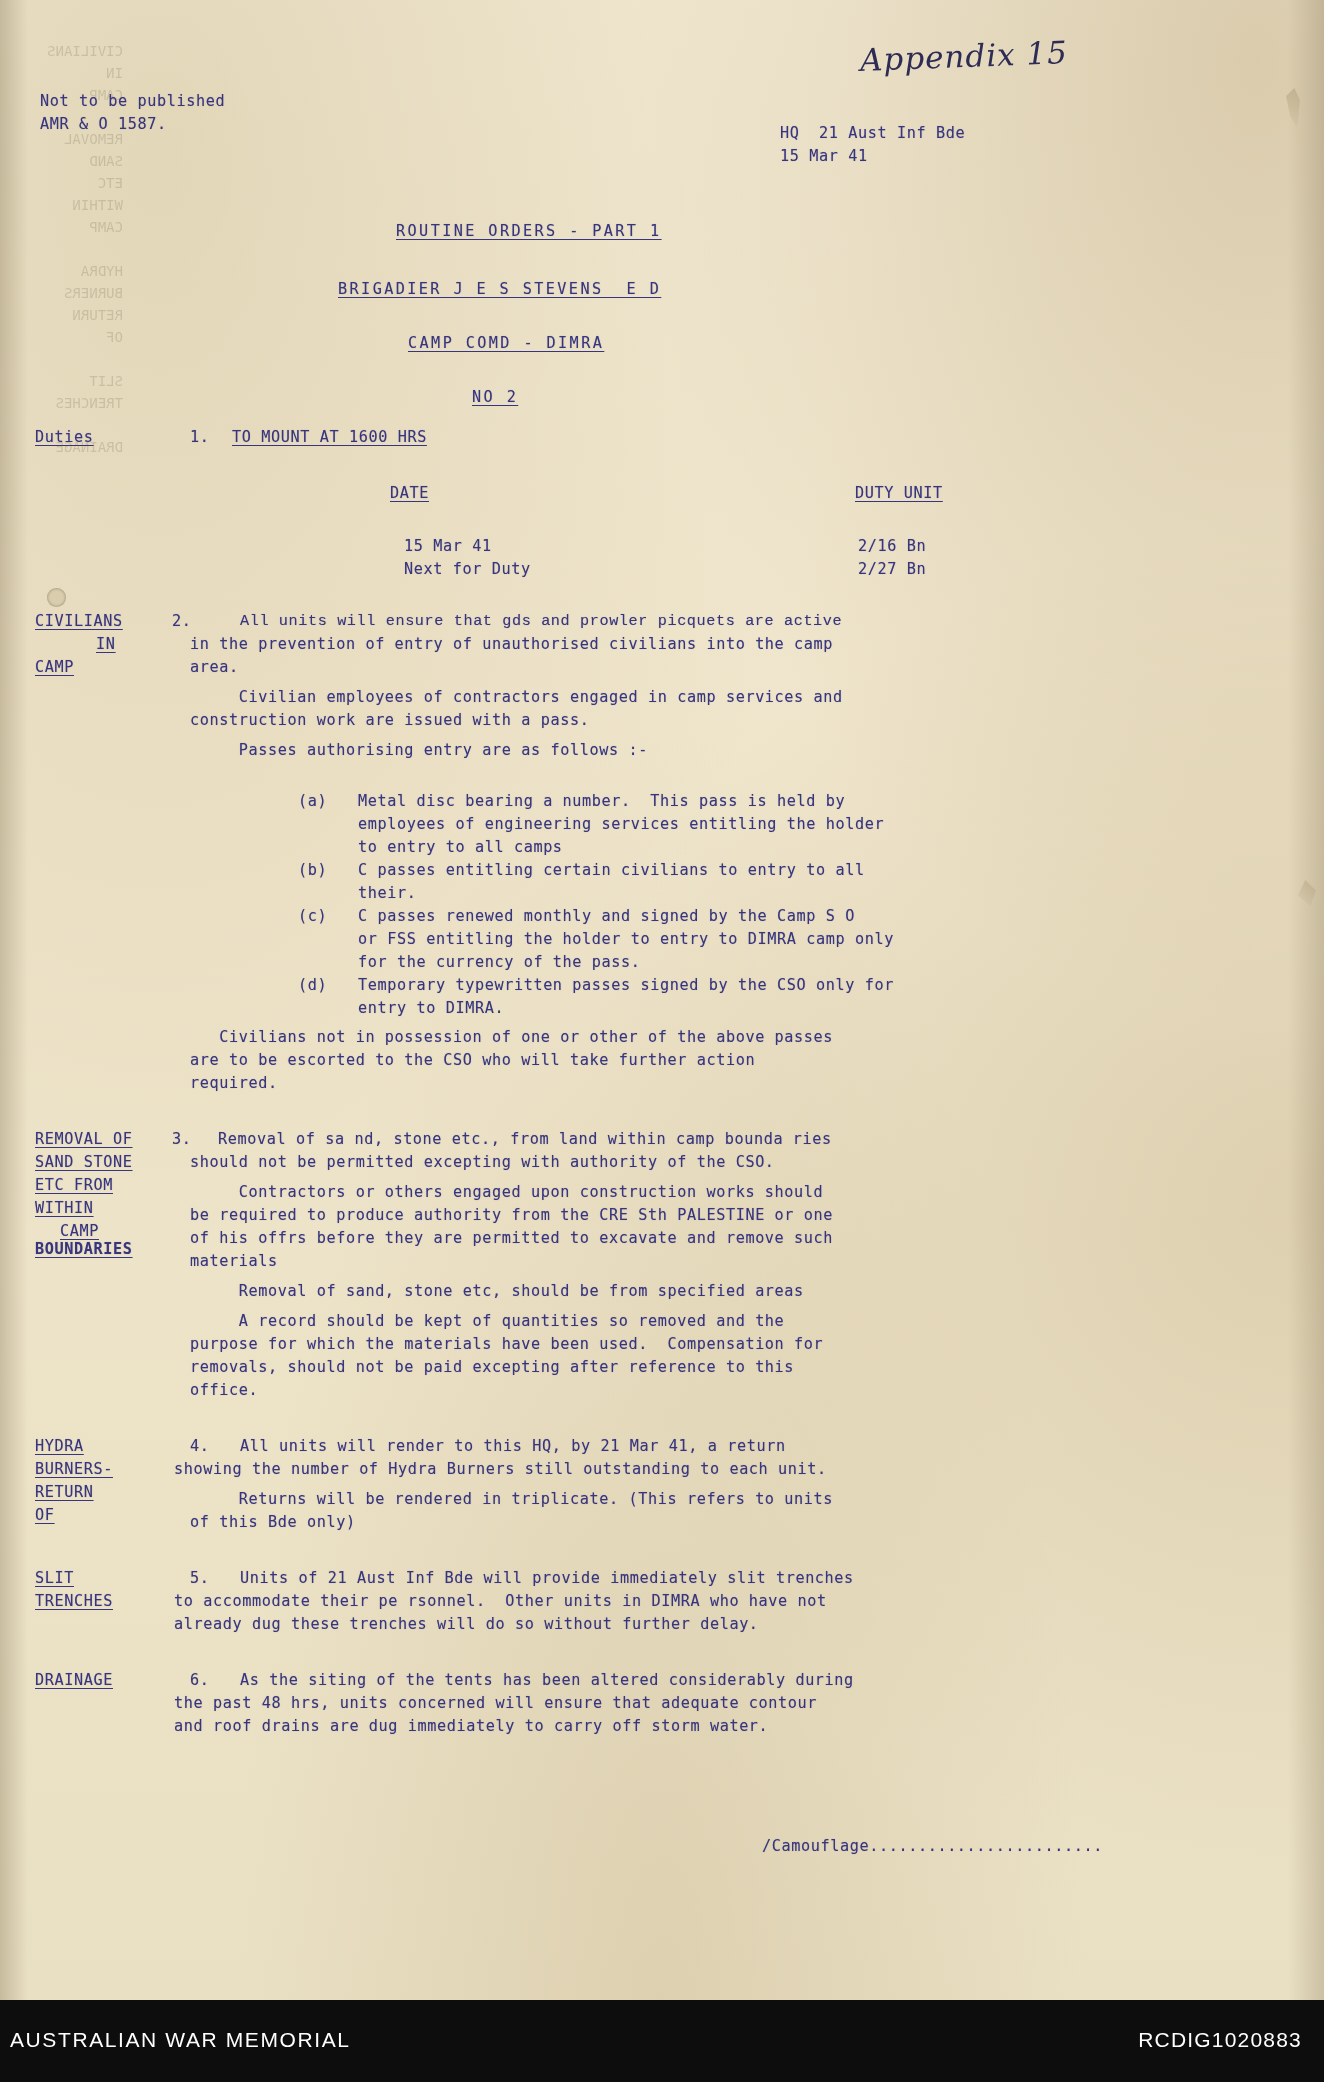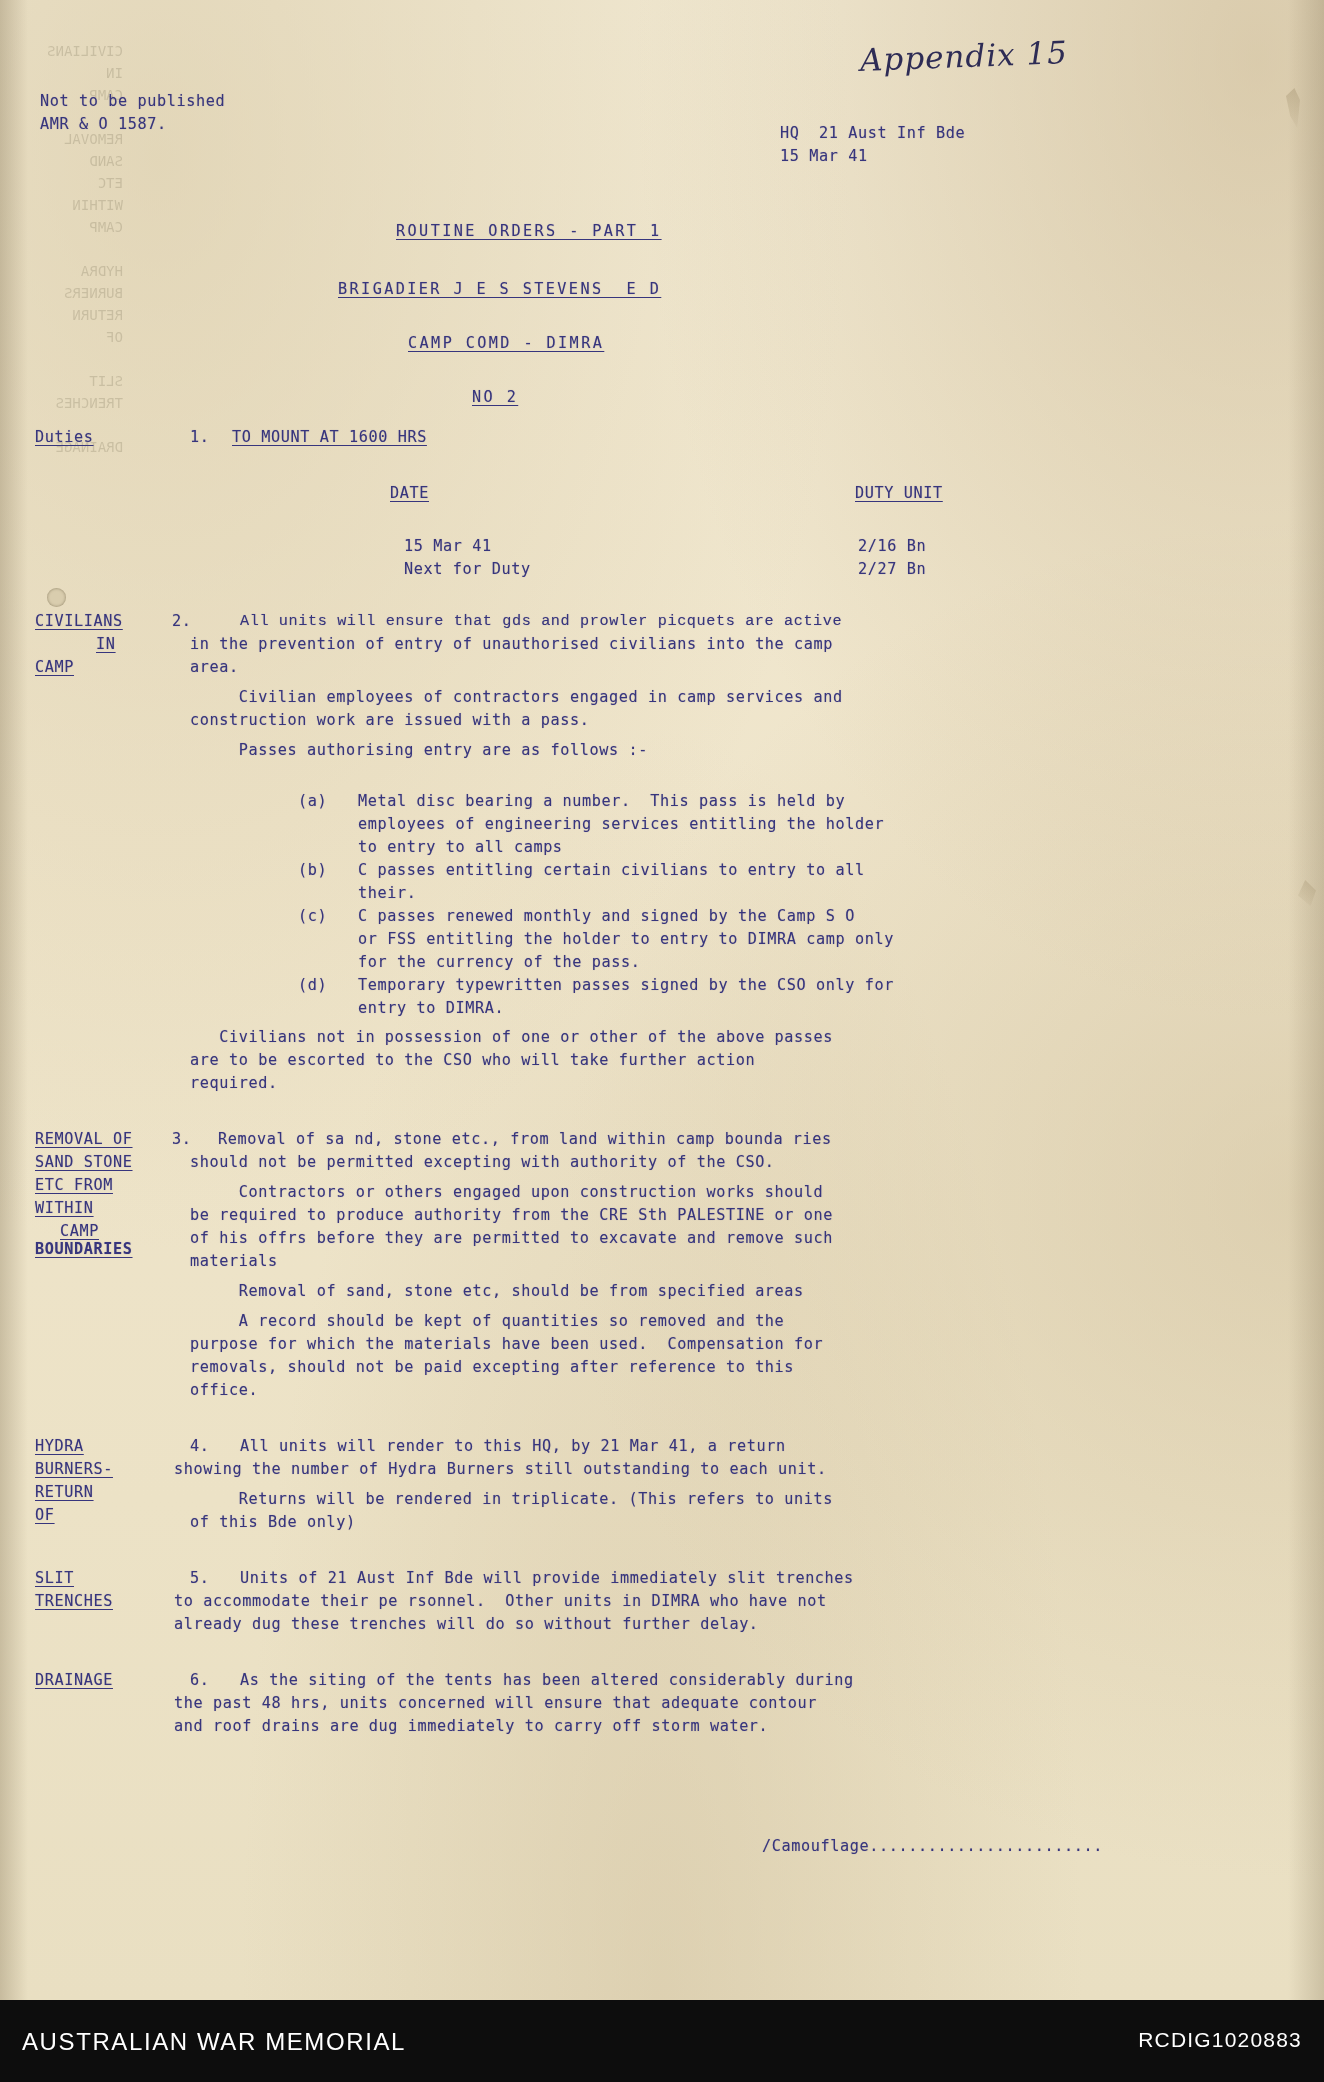--- a/index.html
+++ b/index.html
@@ -63,23 +63,23 @@
     font-size:31px;
     letter-spacing:1px;
     transform:rotate(-2.2deg);
     white-space:pre;
   }
   .footer{
     position:absolute;left:0;bottom:0;width:1324px;height:82px;
     background:#0d0d0d;color:#fff;
   }
   .footer .lbl{
-    position:absolute;left:22px;top:28px;
+    position:absolute;left:10px;top:28px;
     font-family:"Liberation Sans", sans-serif;
-    font-size:24px;letter-spacing:1.6px;
+    font-size:21px;letter-spacing:1.6px;
   }
   .footer .rid{
     position:absolute;right:22px;top:28px;
     font-family:"Liberation Sans", sans-serif;
     font-size:21px;letter-spacing:1.2px;
   }
   .ghostblock{
     position:absolute;left:18px;width:105px;
     color:#6a6248;opacity:0.22;
     font-family:"DejaVu Sans Mono", monospace;

